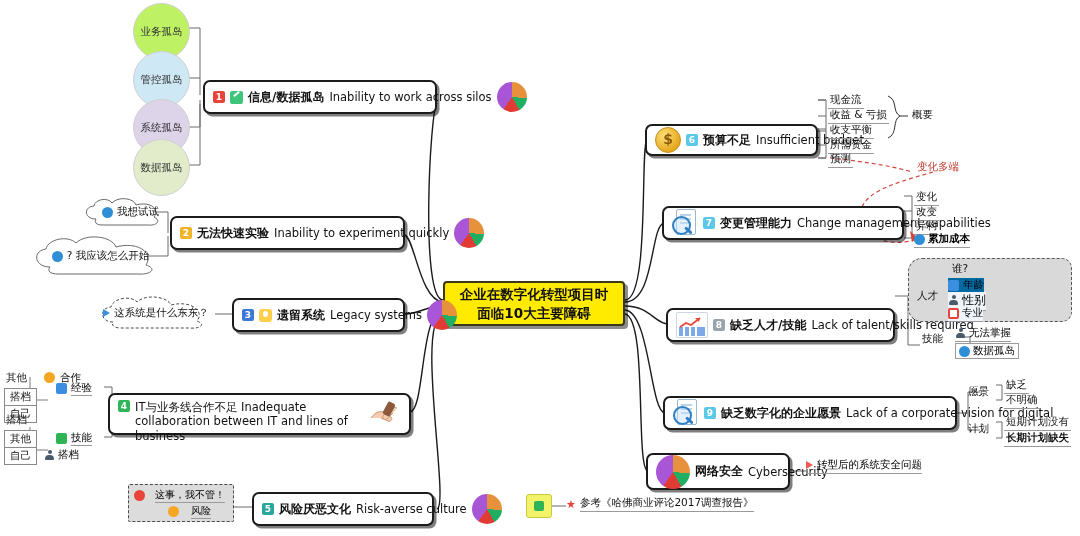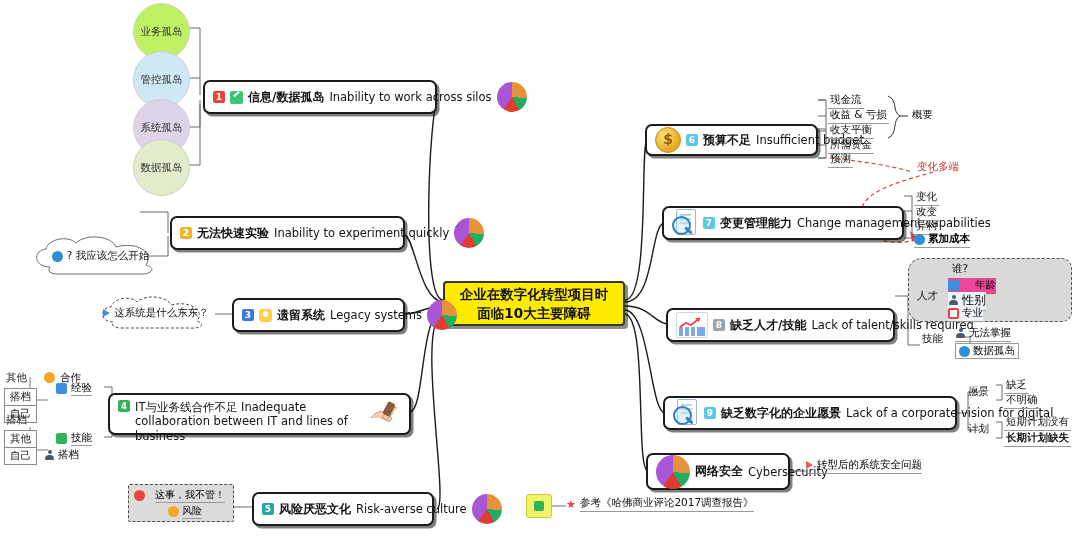--- a/index.html
+++ b/index.html
@@ -228,20 +228,29 @@
   </div>
 
   <div class="node main" style="left:203px;top:80px;width:234px;height:34px;">
     <span class="badge b-red">1</span>
     <span class="chip chip-pencil"></span>
     <span class="cn">信息/数据孤岛</span>
     <span class="en">Inability to work across silos</span>
     <span class="pie pie-sm"></span>
   </div>
 
+  <div class="cloudbox" style="left:78px;top:197px;width:105px;height:30px;">
+    <svg width="105" height="30" style="position:absolute;left:0;top:0;">
+      <path d="M18 22 C 6 22 5 10 16 9 C 17 2 30 0 34 6 C 40 -1 56 1 58 8 C 72 4 82 12 76 20 C 84 24 78 29 70 28 L24 28 C 18 28 16 25 18 22 Z" fill="#fff" stroke="#6b6b6b" stroke-width="1"></path>
+    </svg>
+    <span class="row" style="position:relative;z-index:3;">
+      <span class="icon-dot d-blue"></span>
+      <span class="cloud-txt">我想试试</span>
+    </span>
+  </div>
 
   <div class="cloudbox" style="left:28px;top:235px;width:145px;height:42px;">
     <svg width="145" height="42" style="position:absolute;left:0;top:0;">
       <path d="M22 32 C 6 32 4 16 18 14 C 20 4 40 0 48 8 C 58 -2 84 1 88 12 C 110 6 126 18 118 30 C 130 34 122 40 110 39 L30 39 C 22 39 19 36 22 32 Z" fill="#fff" stroke="#6b6b6b" stroke-width="1"></path>
     </svg>
     <span class="row" style="position:relative;z-index:3;justify-content:flex-end;">
       <span class="icon-dot d-blue"></span>
       <span class="cloud-txt">? 我应该怎么开始</span>
     </span>
   </div>
@@ -312,21 +321,21 @@
         <rect x="18" y="2" width="8" height="14" rx="2" fill="#8b5a3c" transform="rotate(28 22 9)"></rect>
       </svg>
     </span>
   </div>
 
   <div class="dashbox" style="left:128px;top:484px;width:104px;height:36px;"></div>
   <div class="row" style="position:absolute;left:134px;top:488px;gap:10px;">
     <span class="icon-dot d-red"></span>
     <span style="font-size:10px;border-bottom:1px solid #9a9a9a;">这事，我不管！</span>
   </div>
-  <div class="row" style="position:absolute;left:168px;top:504px;gap:3px;">
+  <div class="row" style="position:absolute;left:168px;top:504px;gap:12px;">
     <span class="icon-dot d-orange"></span>
     <span style="font-size:10px;border-bottom:1px solid #9a9a9a;">风险</span>
   </div>
 
   <div class="node main" style="left:252px;top:492px;width:182px;height:34px;">
     <span class="badge b-teal">5</span>
     <span class="cn">风险厌恶文化</span>
     <span class="en">Risk-averse culture</span>
     <span class="pie pie-sm"></span>
   </div>
@@ -376,21 +385,21 @@
         </svg>
     </span>
     <span class="badge b-grey">8</span>
     <span class="cn">缺乏人才/技能</span>
     <span class="en">Lack of talent/skills required</span>
   </div>
 
   <div class="sub plain" style="left:915px;top:289px;">人才</div>
   <div class="sub plain" style="left:950px;top:262px;">谁?</div>
 
-  <div class="row" style="position:absolute;left:948px;top:278px;gap:16px;border-bottom:1px solid #ef4444;padding-bottom:1px;background:#ec4899;">
+  <div class="row" style="position:absolute;left:948px;top:278px;gap:4px;border-bottom:6px solid #ef4444;padding-bottom:1px;background:#0369a1;">
     <span class="sq sq-blue"></span>
     <span style="font-size:10.5px;">年龄</span>
   </div>
   <div class="row" style="position:absolute;left:948px;top:292px;gap:3px;border-bottom:1px solid #9a9a9a;padding-bottom:1px;background:#eef4fa;">
     <span class="person"></span>
     <span style="font-size:12px;font-family:Liberation Serif, serif;">性别</span>
   </div>
   <div class="row" style="position:absolute;left:948px;top:306px;gap:3px;border-bottom:1px solid #9a9a9a;padding-bottom:1px;background:#eef4fa;">
     <span class="sq sq-red"></span>
     <span style="font-size:10.5px;">专业</span>

